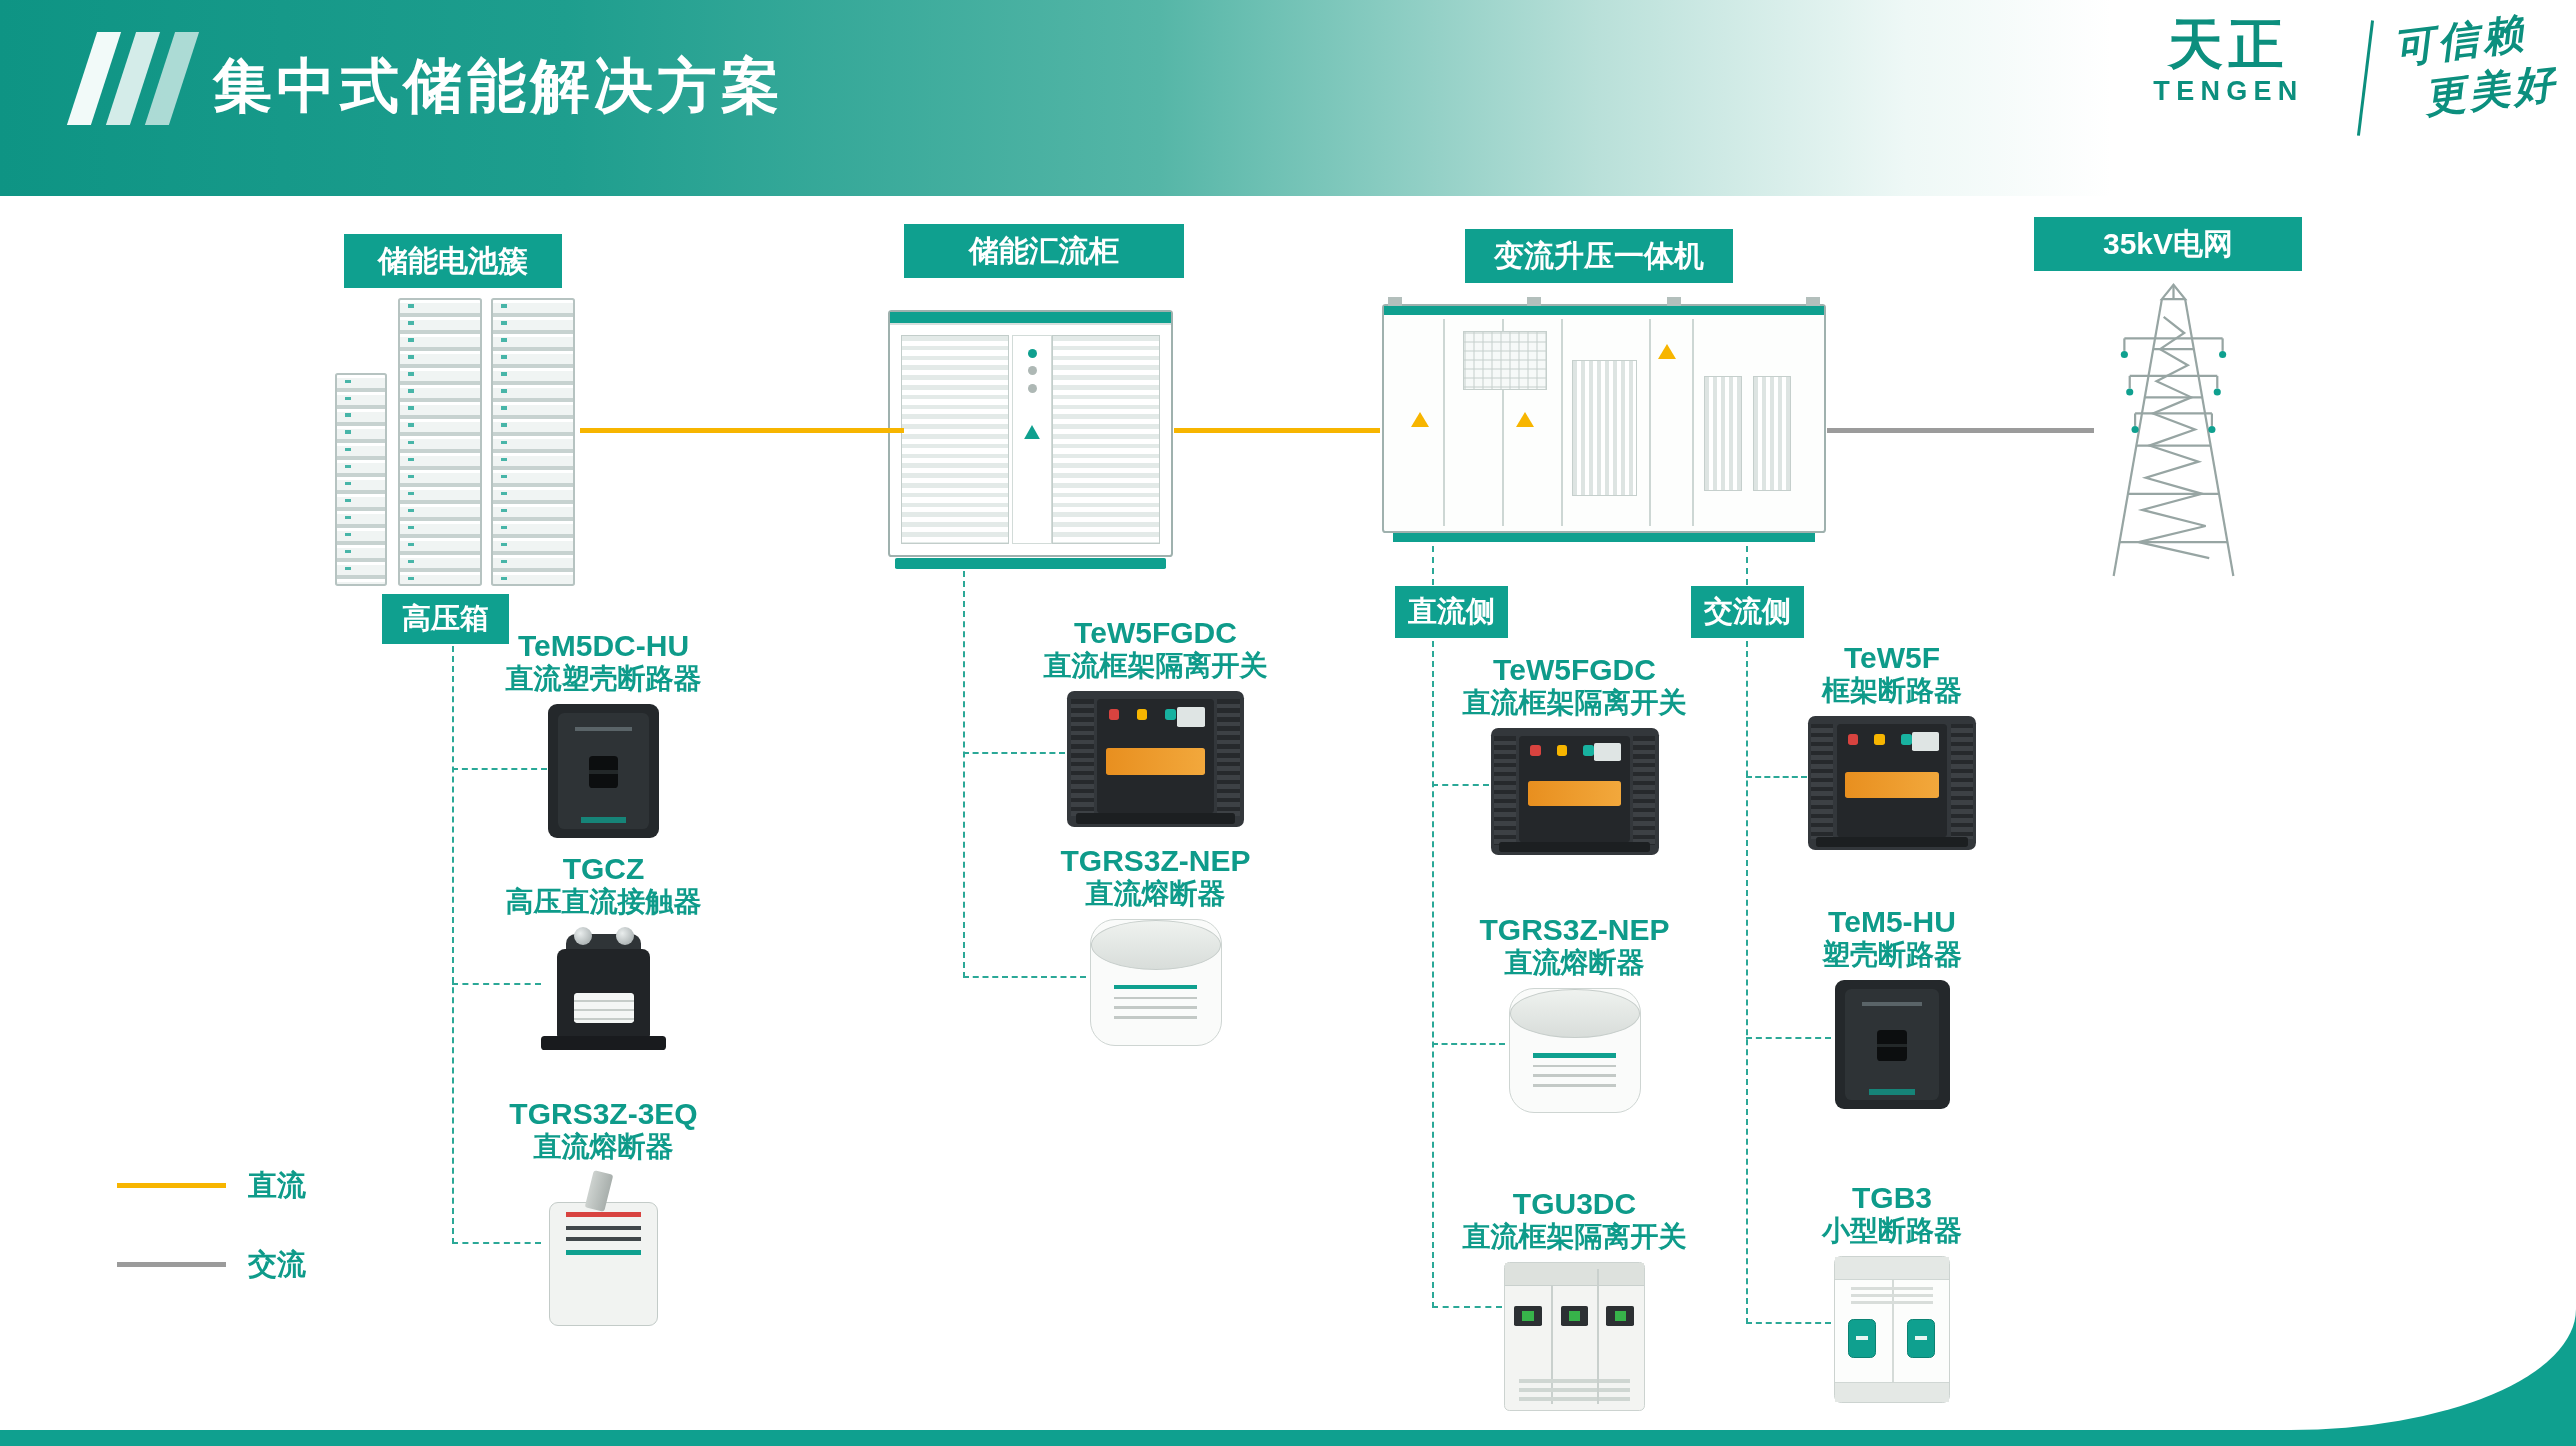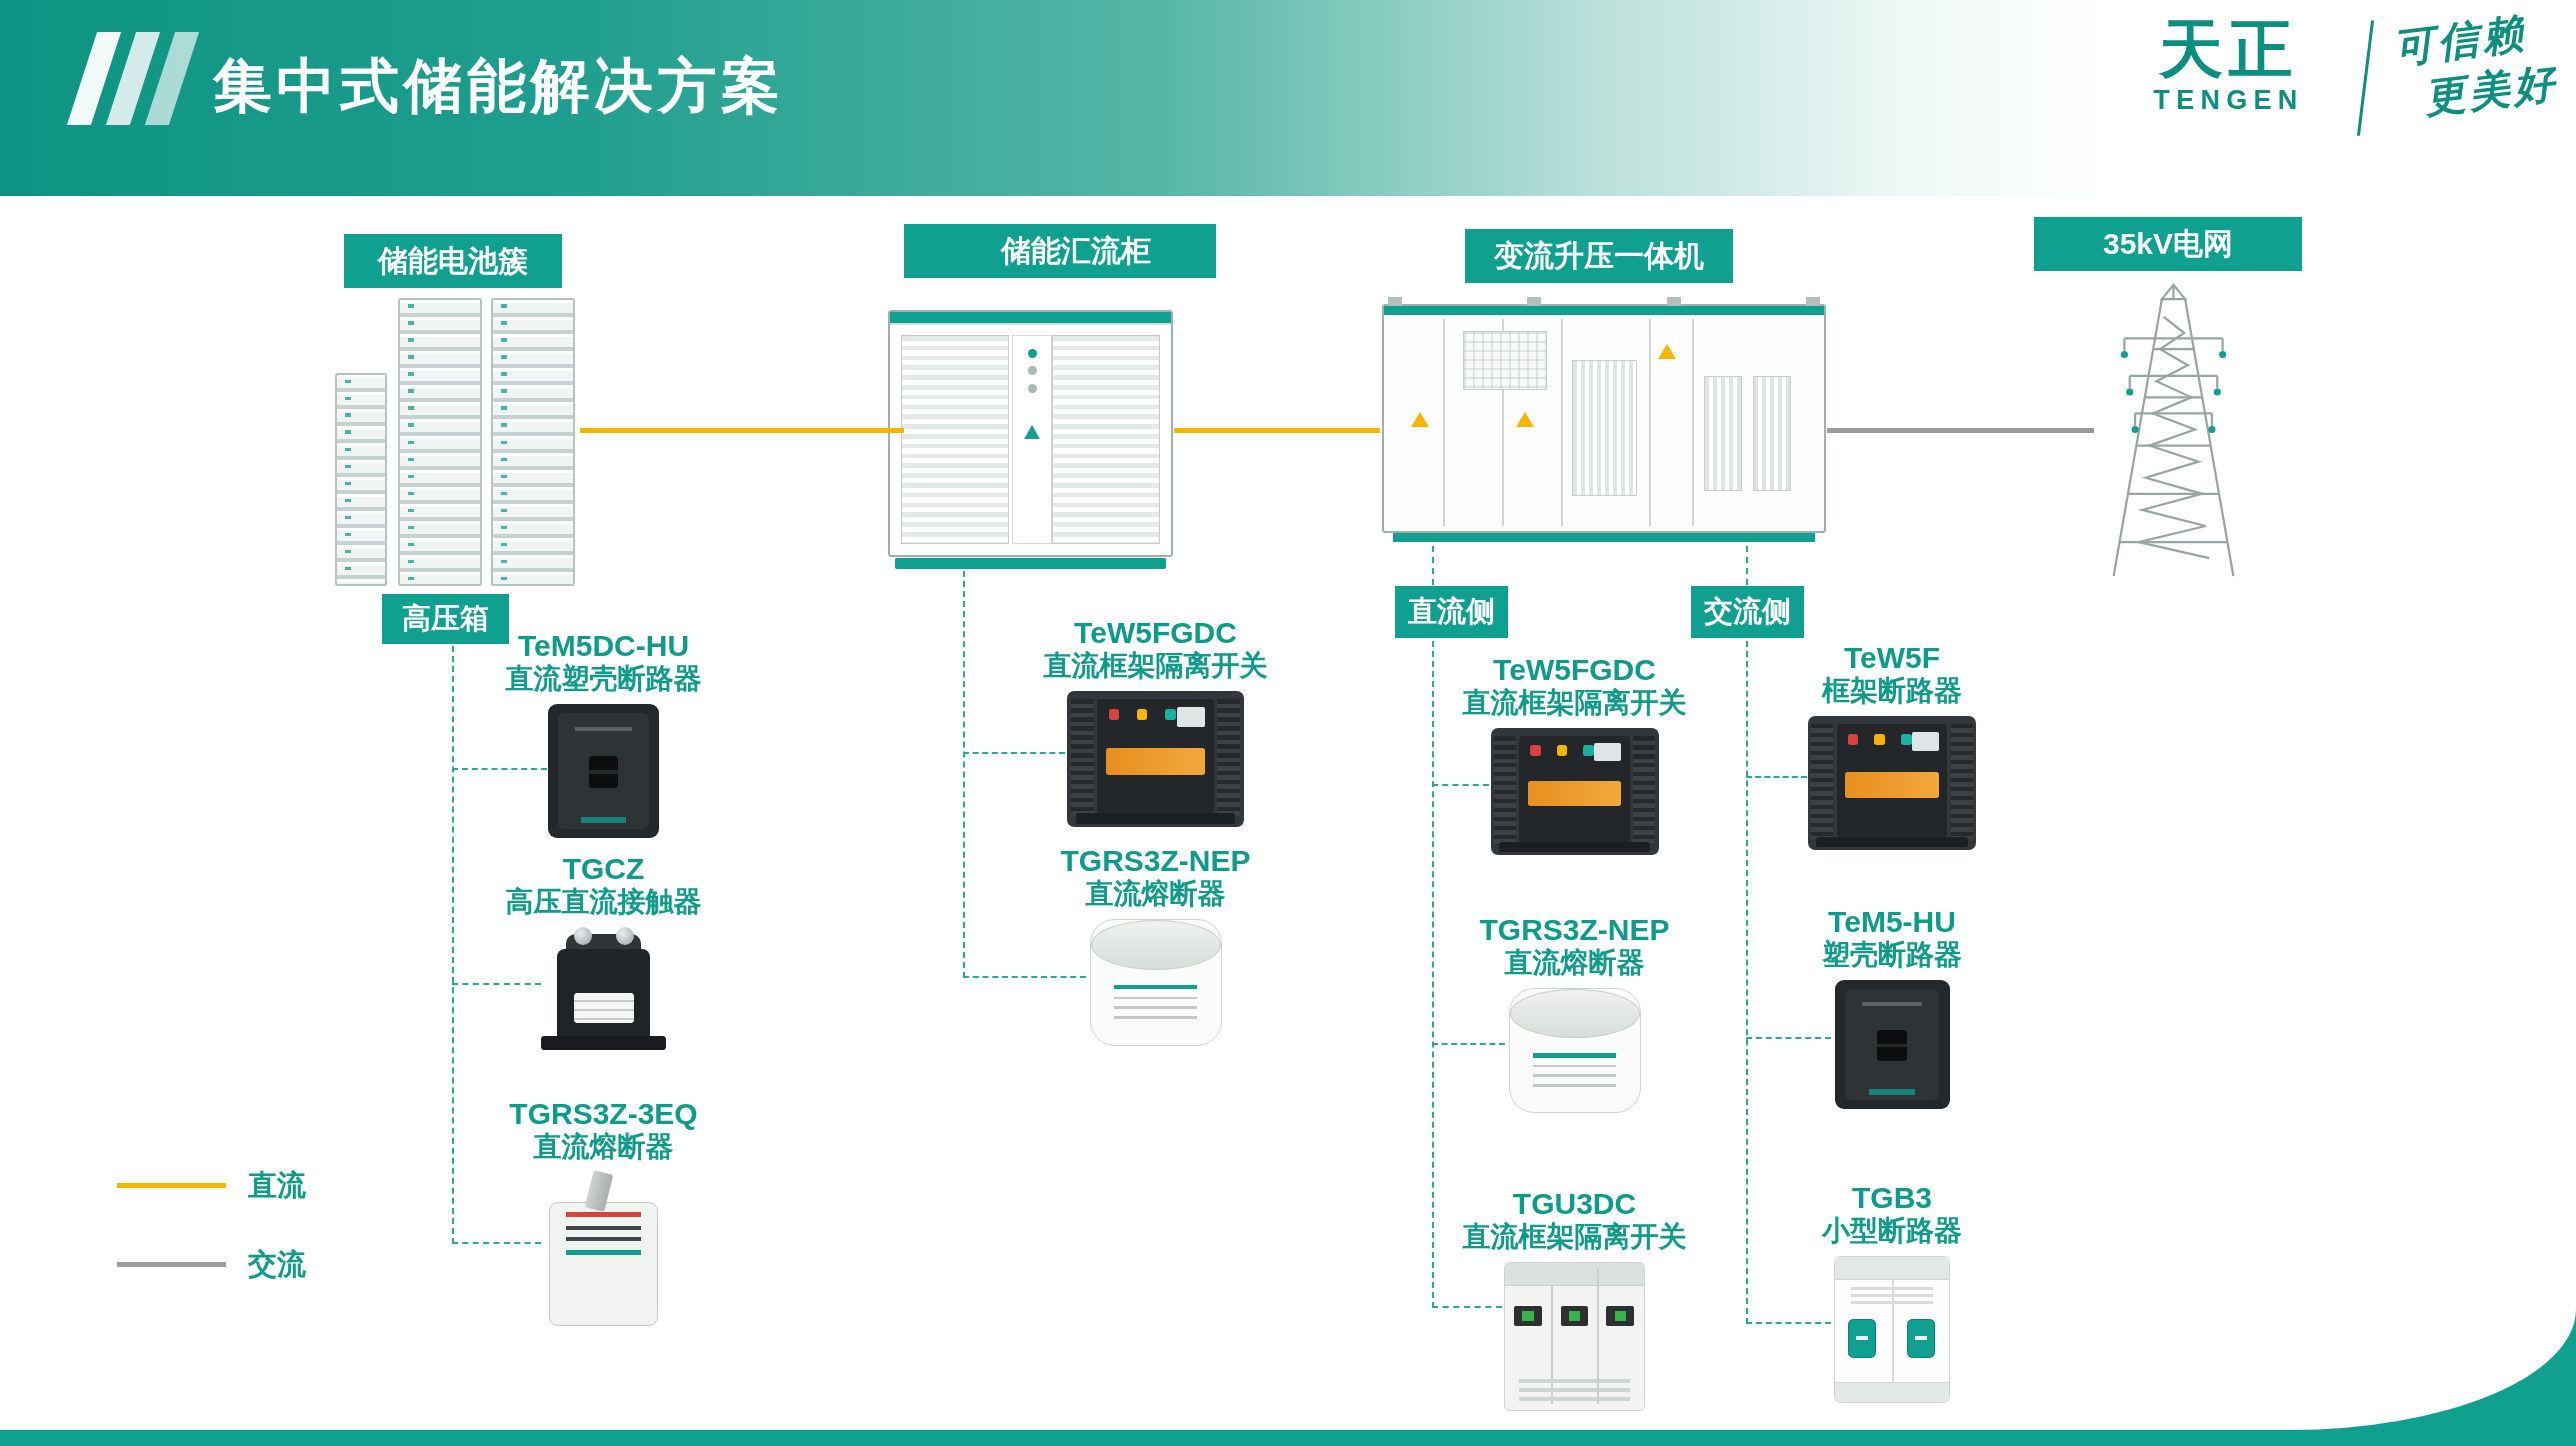--- a/index.html
+++ b/index.html
@@ -11,21 +11,21 @@
   
   .header{
     position:absolute;left:0;top:0;right:0;height:196px;
     background:linear-gradient(90deg,#0e9484 0%,#1e9e8e 22%,#55b6a7 45%,#b9e0d9 62%,#eef8f6 74%,#ffffff 82%);
   }
   .bars{position:absolute;left:82px;top:32px;display:flex;gap:15px;transform:skewX(-18deg);}
   .bars i{display:block;width:24px;height:93px;background:#ffffff;}
   .bars i:nth-child(1){opacity:.95}.bars i:nth-child(2){opacity:.82}.bars i:nth-child(3){opacity:.65}
   .title{position:absolute;left:213px;top:47px;font-size:59px;font-weight:bold;color:#ffffff;letter-spacing:4.5px;white-space:nowrap;}
   .brand{position:absolute;left:2130px;top:16px;width:197px;text-align:center;color:#0c8f7e;}
-  .brand-cn{font-size:64px;font-weight:bold;line-height:1.05;letter-spacing:5.4px;}
+  .brand-cn{font-size:55px;font-weight:bold;line-height:1.05;letter-spacing:5.4px;}
   .brand-en{font-size:27px;font-weight:bold;letter-spacing:6.3px;margin-top:1.8px;}
   .brand-divider{position:absolute;left:2364px;top:19.7px;width:2.7px;height:116px;background:#0c8f7e;transform:rotate(7deg);}
   .slogan{position:absolute;left:2396px;top:12.5px;color:#0c8f7e;transform:rotate(-7deg);font-style:italic;font-weight:600;}
   .slogan div{font-size:41px;line-height:1.3;letter-spacing:3.6px;white-space:nowrap;}
   .slogan div:nth-child(2){margin-left:25px;}
 
   
   .station-label,.tag-label{
     position:absolute;background:#0fa08f;color:#fff;font-weight:bold;
     display:flex;align-items:center;justify-content:center;white-space:nowrap;
@@ -185,21 +185,21 @@
       <div class="brand-en">TENGEN</div>
     </div>
     <div class="brand-divider"></div>
     <div class="slogan">
       <div>可信赖</div>
       <div>更美好</div>
     </div>
   </div>
 
   <div class="station-label" style="left:344px;top:234px;width:218px;">储能电池簇</div>
-  <div class="station-label" style="left:904px;top:224px;width:280px;padding-left:32px;">储能汇流柜</div>
+  <div class="station-label" style="left:904px;top:224px;width:280px;">储能汇流柜</div>
   <div class="station-label" style="left:1465px;top:229px;width:268px;">变流升压一体机</div>
   <div class="station-label" style="left:2034px;top:217px;width:268px;">35kV电网</div>
 
   <div class="battery" style="left:335px;top:295px;width:243px;height:291px;">
     <span class="rack" style="left:0;bottom:0;width:52px;height:213px;"></span>
     <span class="rack" style="left:63px;bottom:0;width:84px;height:288px;"></span>
     <span class="rack" style="left:156px;bottom:0;width:84px;height:288px;"></span>
   </div>
 
   <div class="cabinet" style="left:888px;top:310px;width:285px;height:259px;">

